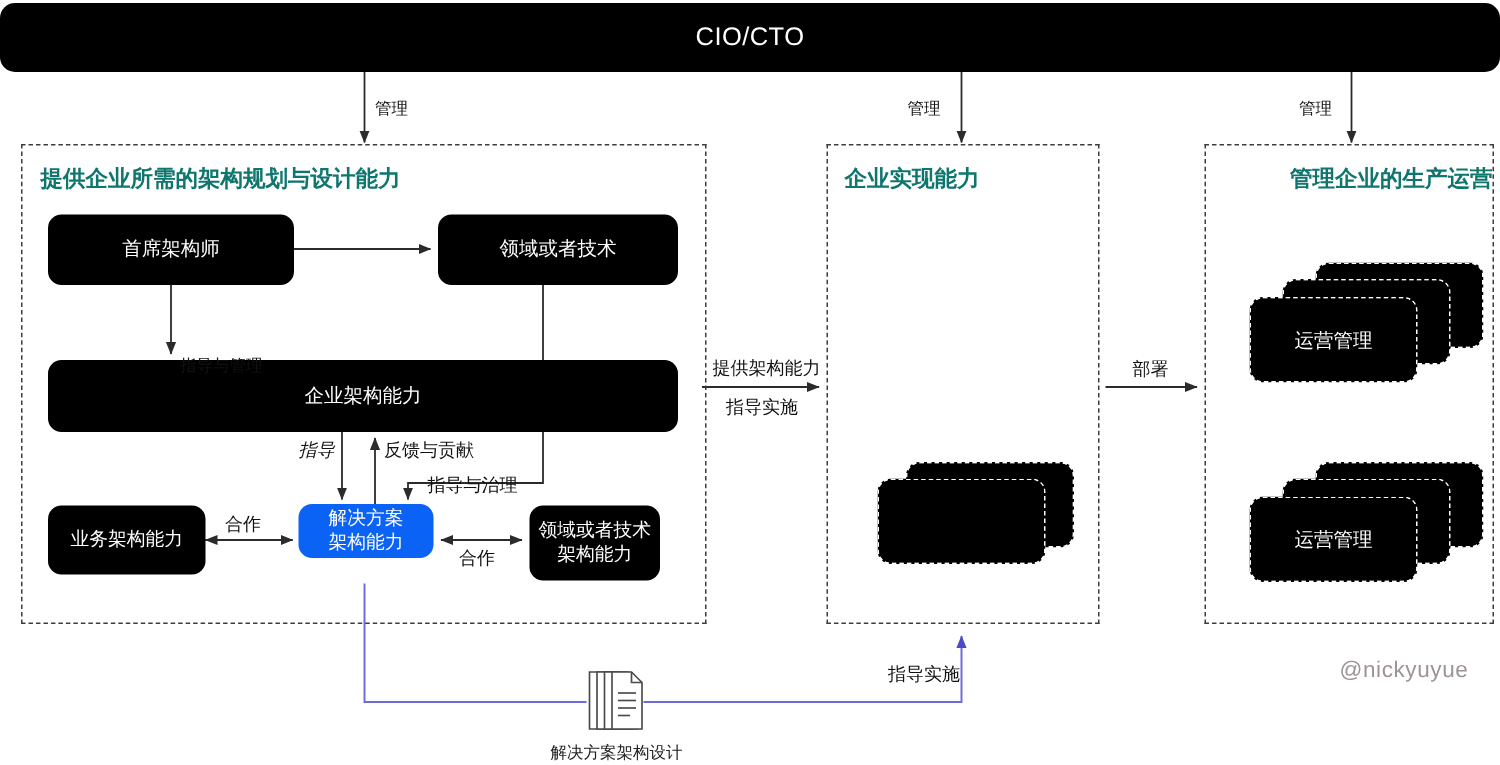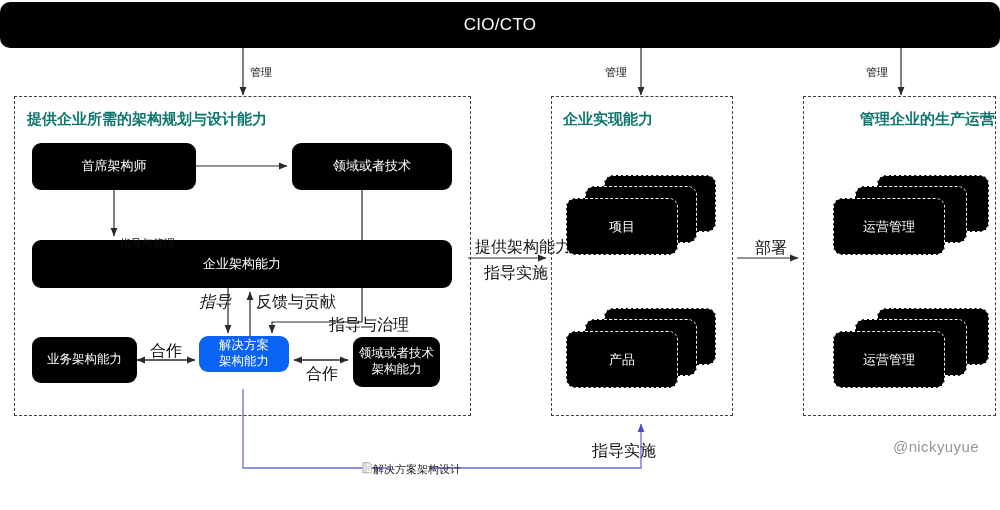--- a/index.html
+++ b/index.html
@@ -76,31 +76,31 @@
   }
 
   
   .edge-label{
     position:absolute;
     font-size:11px;
     color:#111111;
     white-space:nowrap;
     background:transparent;
   }
-  .edge-label.sm{font-size:16px;}
+  .edge-label.sm{font-size:12px;}
 
   svg.wires{
     position:absolute;left:0;top:0;width:1000px;height:510px;
     overflow:visible;pointer-events:none;
   }
 
   
   .docbox{
     position:absolute;
-    display:flex;flex-direction:row;align-items:center;
+    display:flex;flex-direction:column;align-items:center;
   }
   .doc-caption{
     margin-top:2px;
     font-size:11px;
     color:#222222;
     white-space:nowrap;
   }
 
   .watermark{
     position:absolute;
@@ -196,46 +196,36 @@
   </div>
 
   <div class="abs node small" style="left:353px;top:337px;width:87px;height:50px;flex-direction:column;">
     <span>领域或者技术</span>
     <span>架构能力</span>
   </div>
 
   <span class="edge-label" style="left:120px;top:208px;margin-top:28px;">指导与管理</span>
   <span class="edge-label sm" style="left:199px;top:292px;font-style:italic;">指导</span>
   <span class="edge-label sm" style="left:256px;top:292px;">反馈与贡献</span>
-  <span class="edge-label sm" style="left:285px;top:315px;margin-left:44px;">指导与治理</span>
+  <span class="edge-label sm" style="left:285px;top:315px;">指导与治理</span>
   <span class="edge-label sm" style="left:150px;top:341px;">合作</span>
   <span class="edge-label sm" style="left:306px;top:364px;">合作</span>
 
   <span class="edge-label sm" style="left:475px;top:237px;">提供架构能力</span>
   <span class="edge-label sm" style="left:484px;top:263px;">指导实施</span>
   <span class="edge-label sm" style="left:755px;top:238px;">部署</span>
   <span class="edge-label sm" style="left:592px;top:441px;">指导实施</span>
 
   <div class="abs panel" style="left:551px;top:96px;width:180px;height:318px;"></div>
   <span class="panel-title" style="left:563px;top:110px;">企业实现能力</span>
 
-  <div class="stack" style="left:566px;top:175px;width:155px;height:82px;">
-    <div class="card back3" style="left:38px;top:0px;width:110px;height:55px;"></div>
-    <div class="card back2" style="left:19px;top:11px;width:110px;height:55px;"></div>
-    <div class="card front" style="left:0px;top:23px;width:110px;height:55px;">
-      <span>项目</span>
-    </div>
-  </div>
 
   <div class="stack" style="left:566px;top:308px;width:155px;height:82px;">
     <div class="card back3" style="left:38px;top:0px;width:110px;height:55px;"></div>
     <div class="card back2" style="left:19px;top:11px;width:110px;height:55px;"></div>
-    <div class="card front" style="left:0px;top:23px;width:110px;height:55px;">
-      <span>产品</span>
-    </div>
   </div>
 
   <div class="abs panel" style="left:803px;top:96px;width:191px;height:318px;"></div>
   <span class="panel-title" style="left:860px;top:110px;">管理企业的生产运营</span>
 
   <div class="stack" style="left:833px;top:175px;width:160px;height:82px;">
     <div class="card back3" style="left:44px;top:0px;width:110px;height:55px;"></div>
     <div class="card back2" style="left:22px;top:11px;width:110px;height:55px;"></div>
     <div class="card front" style="left:0px;top:23px;width:110px;height:55px;">
       <span>运营管理</span>

